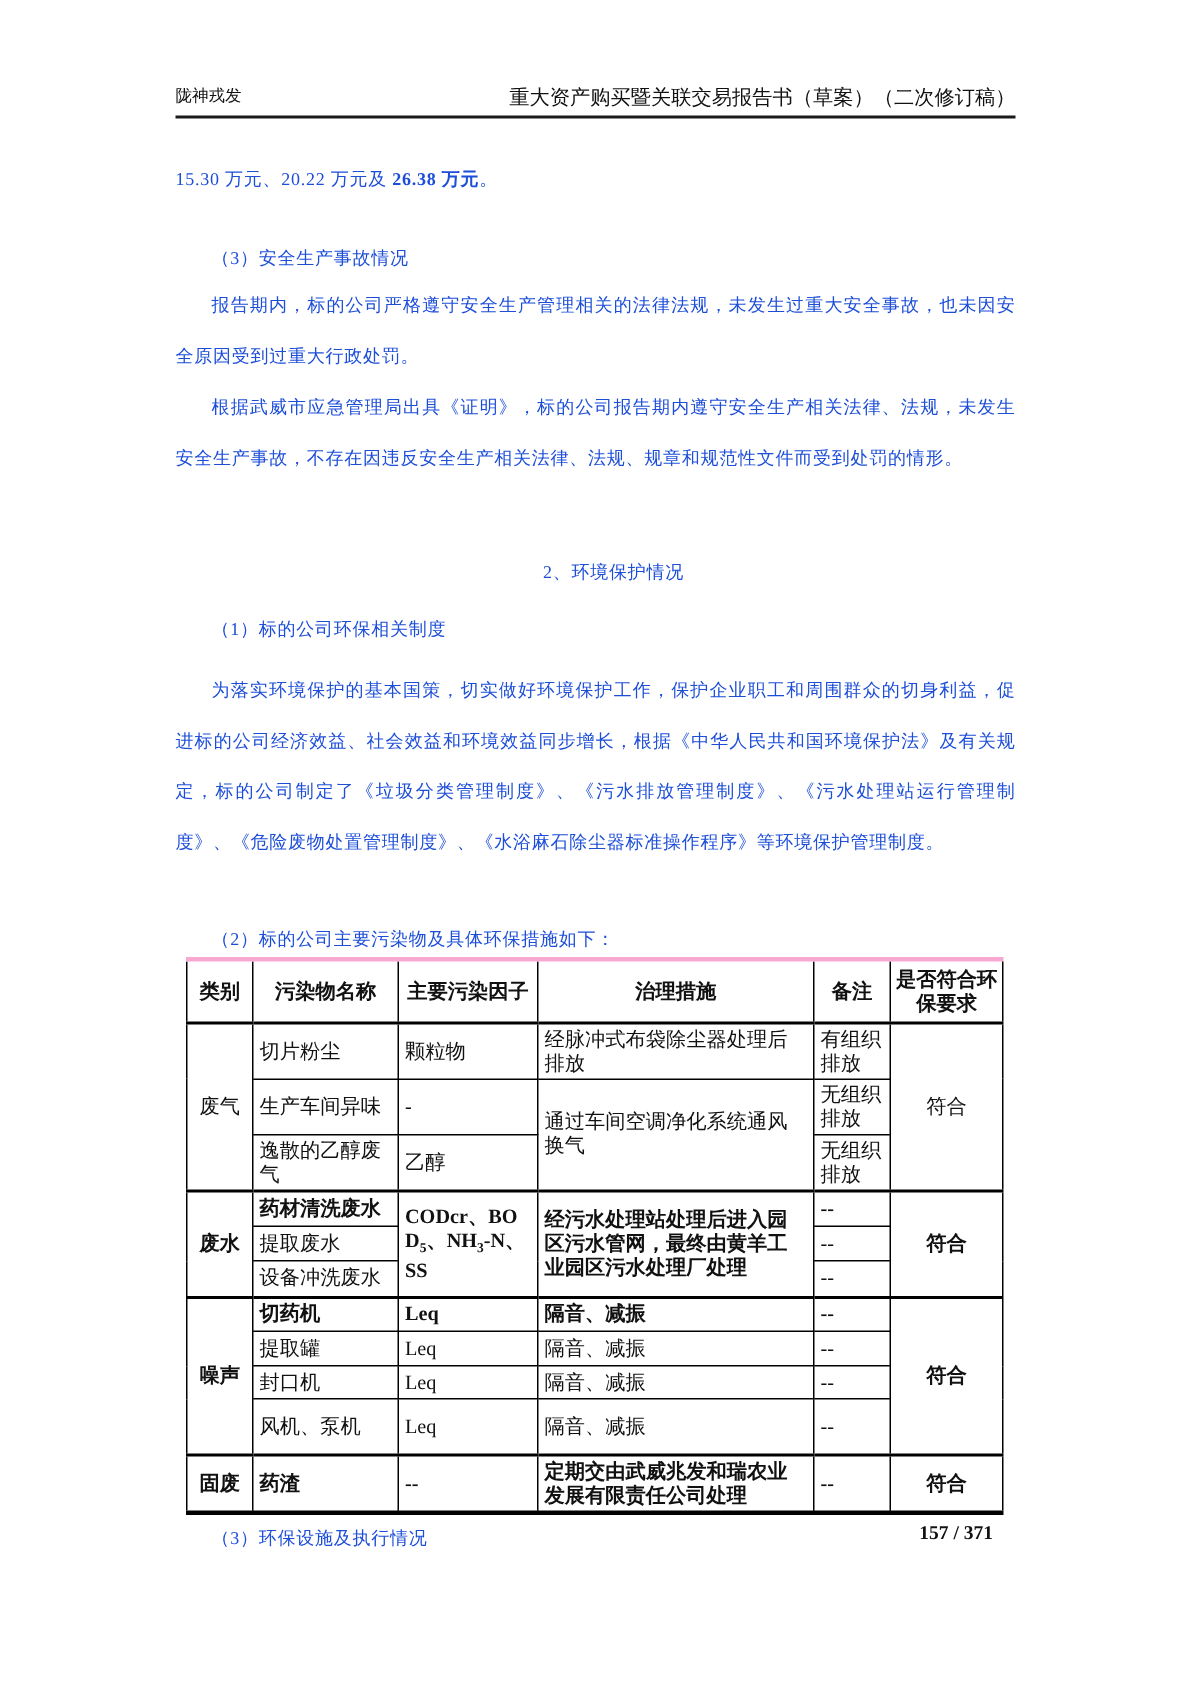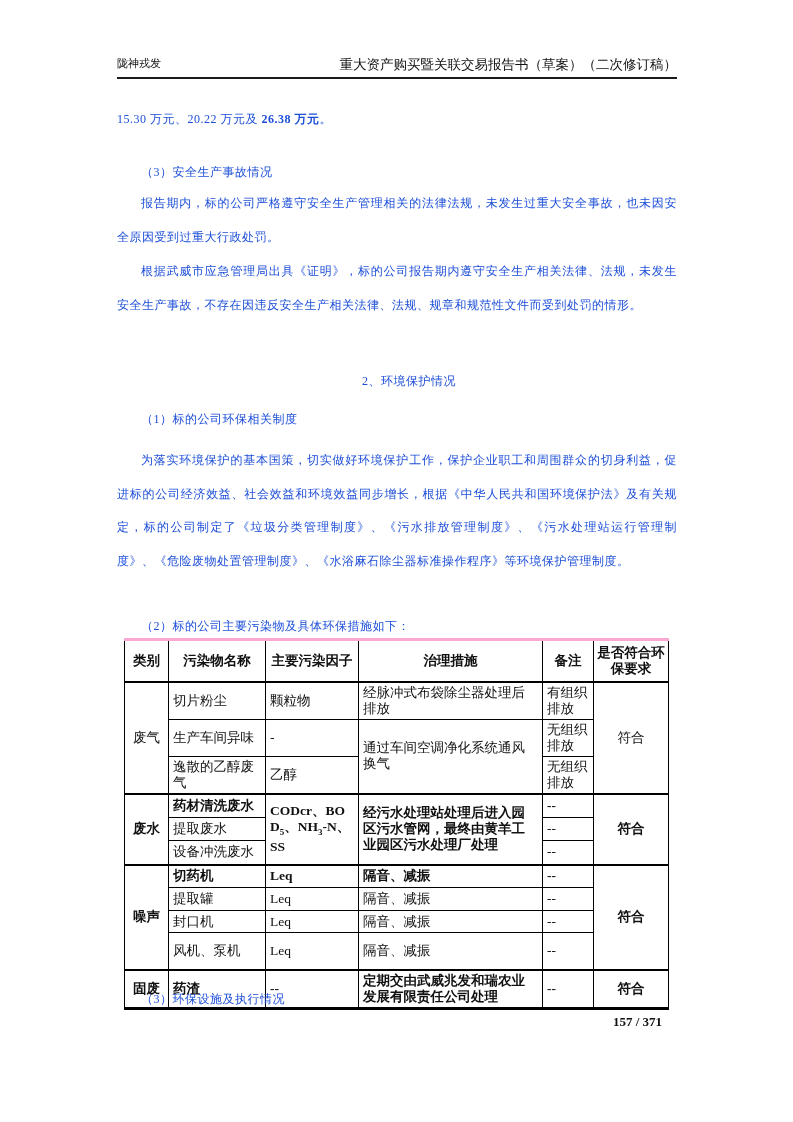--- a/index.html
+++ b/index.html
@@ -176,17 +176,17 @@
       <td class="ctr">固废</td>
       <td>药渣</td>
       <td>--</td>
       <td>定期交由武威兆发和瑞农业发展有限责任公司处理</td>
       <td>--</td>
       <td class="ctr">符合</td>
     </tr>
   </tbody>
     </table>
 
-  <div class="heading" style="top:983px;">（3）环保设施及执行情况</div>
+  <div class="heading" style="top:1009px;">（3）环保设施及执行情况</div>
 
   <div class="footer">157 / 371</div>
 
 </div>
 
 </body></html>

